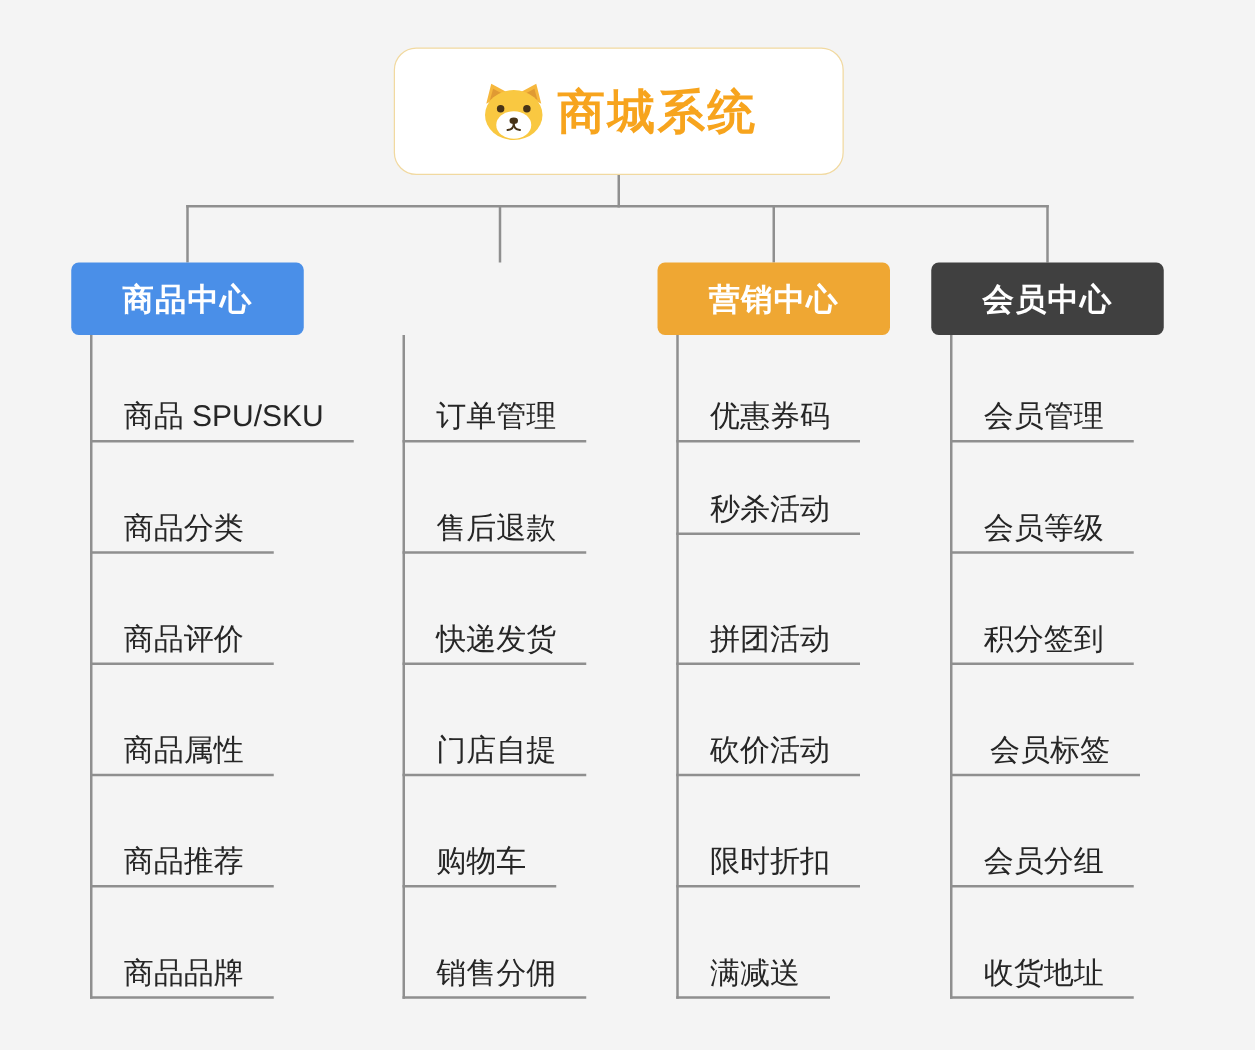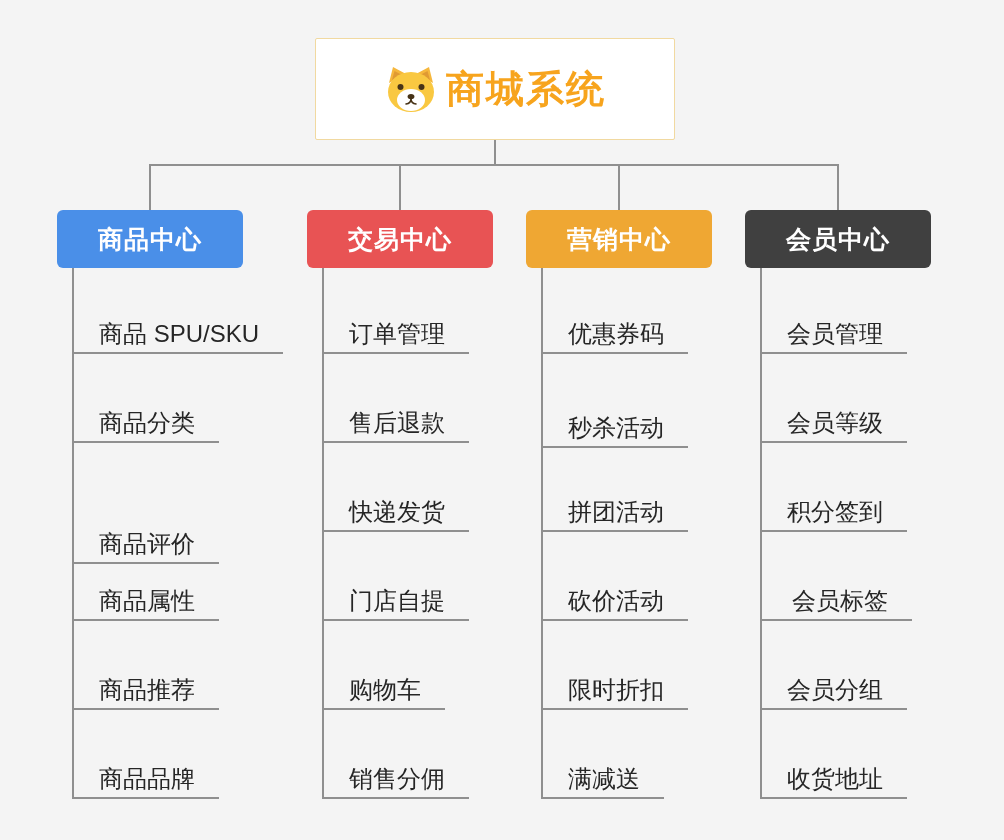--- a/index.html
+++ b/index.html
@@ -2,21 +2,21 @@
 <html><head>
 <meta charset="utf-8">
 <style>
   html,body{margin:0;padding:0;}
   body{font-family:"Liberation Sans","DejaVu Sans",sans-serif;background:#f4f4f4;}
   #canvas{position:relative;width:1004px;height:840px;background:#f4f4f4;overflow:hidden;}
 
   .line{position:absolute;background:#8f8f8f;}
 
   .root{position:absolute;left:315px;top:38px;width:360px;height:102px;background:#ffffff;
-        border:1px solid #f1d9a0;border-radius:2px;box-sizing:border-box;
+        border:1px solid #f1d9a0;border-radius:18px;box-sizing:border-box;
         display:flex;align-items:center;justify-content:center;gap:8px;}
   .root-title{font-size:38px;font-weight:700;color:#f7a41d;letter-spacing:2px;}
 
   .branch{position:absolute;top:210px;width:186px;height:58px;border-radius:6px;color:#ffffff;
           font-size:25px;font-weight:600;letter-spacing:1px;
           display:flex;align-items:center;justify-content:center;}
 
   .col{position:absolute;top:268px;}
   .vline{position:absolute;left:0;top:0;width:2px;height:531px;background:#8f8f8f;}
   .item{position:absolute;left:0;height:36px;line-height:36px;padding:0 24px 0 27px;
@@ -46,48 +46,47 @@
         <circle cx="16.5" cy="22" r="3" fill="#473317"></circle>
         <circle cx="37.5" cy="22" r="3" fill="#473317"></circle>
         <ellipse cx="27" cy="31.5" rx="3.4" ry="2.6" fill="#473317"></ellipse>
         <path d="M27 33.5 q0 5 -5 5.5 M27 33.5 q0 5 5 5.5" stroke="#473317" stroke-width="1.6" fill="none" stroke-linecap="round"></path>
       </svg>
     </span>
     <span class="root-title" style="color: rgb(247, 164, 29);">商城系统</span>
   </div>
 
   <div class="branch" style="left: 57px; background: rgb(74, 143, 232);">商品中心</div>
-  <div class="branch" style="left: 307px; background: rgb(232, 83, 84);">交易中心</div>
   <div class="branch" style="left: 526px; background: rgb(239, 167, 51);">营销中心</div>
   <div class="branch" style="left: 745px; background: #404040;">会员中心</div>
 
   <div class="col" style="left:72px;">
     <div class="vline"></div>
     <div class="item" style="top:48px;">商品 SPU/SKU</div>
     <div class="item" style="top:137px;">商品分类</div>
-    <div class="item" style="top:226px;margin-top:32px;">商品评价</div>
+    <div class="item" style="top:226px;">商品评价</div>
     <div class="item" style="top:315px;">商品属性</div>
     <div class="item" style="top:404px;">商品推荐</div>
     <div class="item" style="top:493px;">商品品牌</div>
   </div>
 
   <div class="col" style="left:322px;">
     <div class="vline"></div>
     <div class="item" style="top:48px;">订单管理</div>
     <div class="item" style="top:137px;">售后退款</div>
     <div class="item" style="top:226px;">快递发货</div>
     <div class="item" style="top:315px;">门店自提</div>
     <div class="item" style="top:404px;">购物车</div>
     <div class="item" style="top:493px;">销售分佣</div>
   </div>
 
   <div class="col" style="left:541px;">
     <div class="vline"></div>
     <div class="item" style="top:48px;">优惠券码</div>
-    <div class="item" style="top:142px;">秒杀活动</div>
+    <div class="item" style="top:122px;">秒杀活动</div>
     <div class="item" style="top:226px;">拼团活动</div>
     <div class="item" style="top:315px;">砍价活动</div>
     <div class="item" style="top:404px;">限时折扣</div>
     <div class="item" style="top:493px;">满减送</div>
   </div>
 
   <div class="col" style="left:760px;">
     <div class="vline"></div>
     <div class="item" style="top:48px;">会员管理</div>
     <div class="item" style="top:137px;">会员等级</div>

